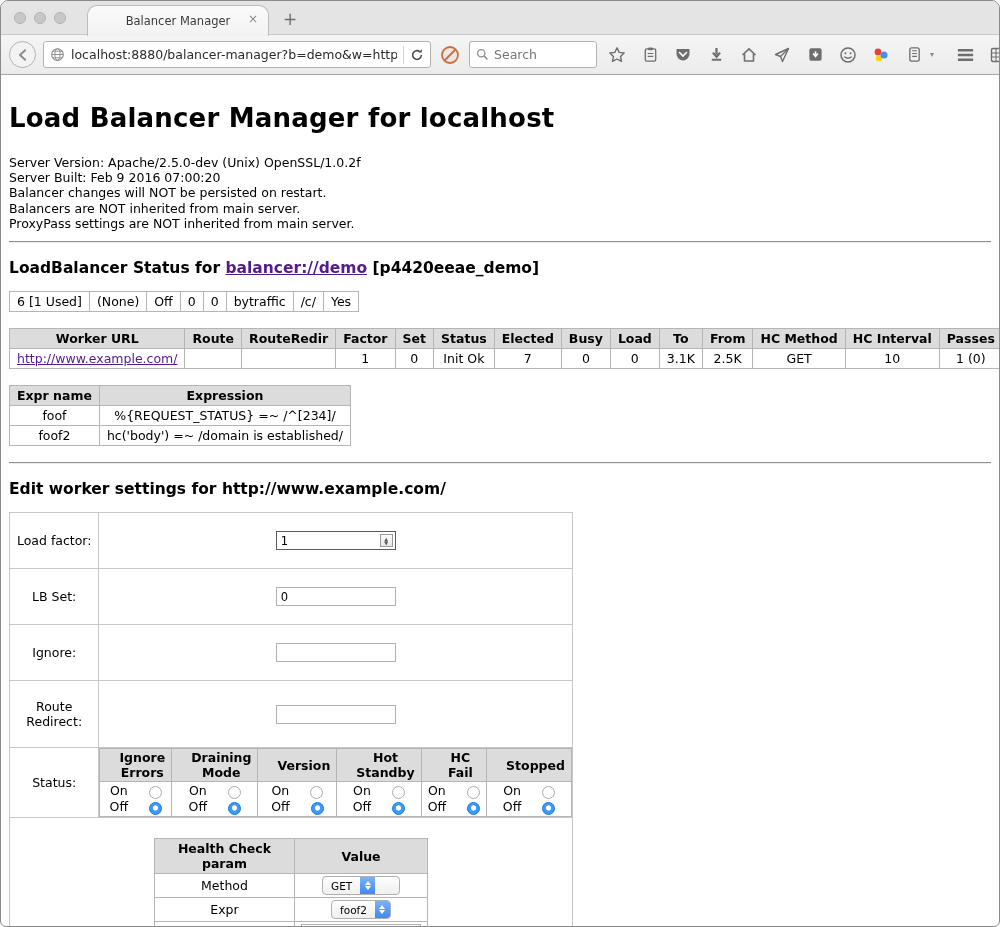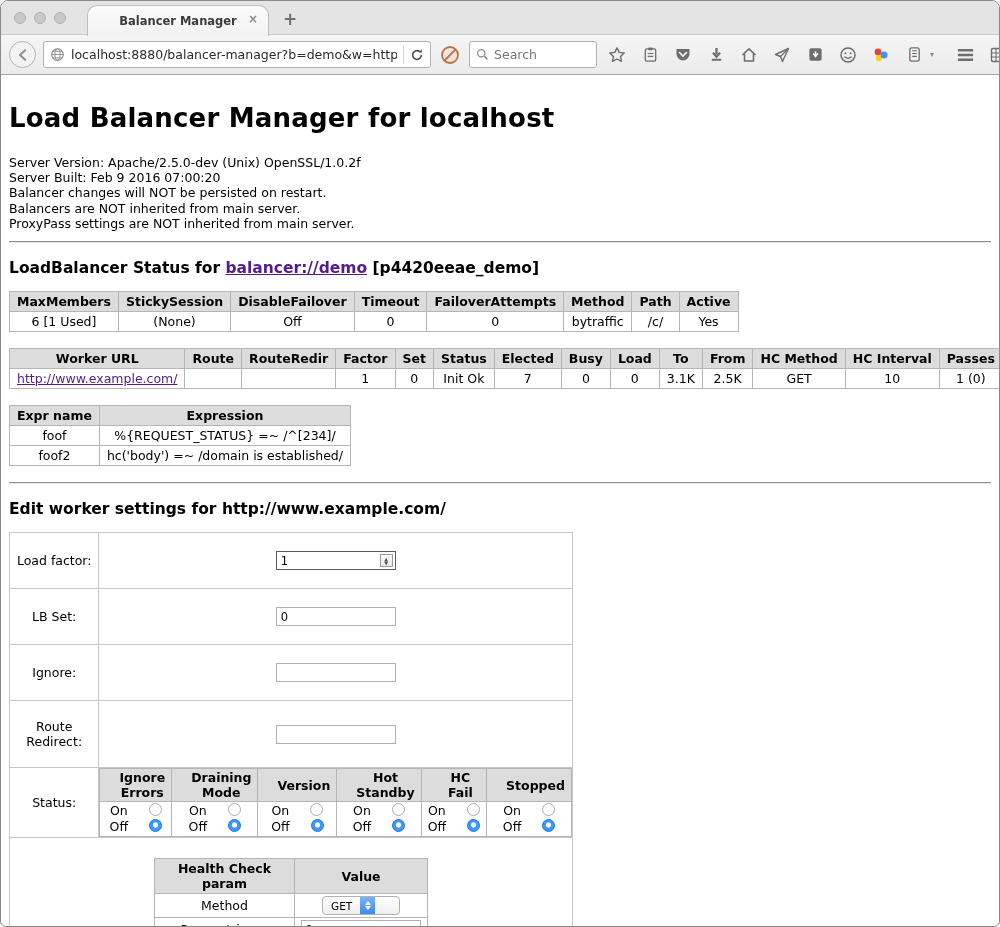--- a/index.html
+++ b/index.html
@@ -3,21 +3,21 @@
 <meta charset="utf-8">
 <style>
   * { box-sizing: border-box; margin: 0; padding: 0; }
   html,body { background:#fff; }
   body { width:1000px; height:927px; font-family:"DejaVu Sans", sans-serif; }
 
   .window { width:1000px; height:927px; border-radius:8px 8px 6px 6px; overflow:hidden;
             background:#fff; border:1px solid #8a8a8a; position:relative; }
 
   
-  .tabbar { height:34px; background:#e5e4e4; position:relative; border-bottom:1px solid #c9c8c8;font-weight:bold; }
+  .tabbar { height:34px; background:#e5e4e4; position:relative; border-bottom:1px solid #c9c8c8; }
   .lights { position:absolute; left:13px; top:11px; display:flex; gap:8px; }
   .light { width:12px; height:12px; border-radius:50%; background:#c9c7c7; border:1px solid #b3b1b1; }
   .tab { position:absolute; left:86px; top:4px; width:182px; height:31px;
          background:linear-gradient(#fbfbfb,#f3f2f2); border:1px solid #bdbcbc; border-bottom:none;
          border-radius:10px 10px 0 0; display:flex; align-items:center; justify-content:center; }
   .tab-title { font-size:11.5px; color:#3c3c3c; }
   .tab-close { position:absolute; right:10px; top:6px; font-size:12px; color:#8a8a8a; cursor:default; }
   .newtab { position:absolute; left:282px; top:8px; font-size:17px; color:#6f6f6f; }
 
   
@@ -58,21 +58,21 @@
             font-family:"DejaVu Sans",sans-serif; background:#fff; }
   .numwrap { position:relative; display:inline-block; }
   .numwrap .tinput { border:1px solid #5a5a5a; text-align:left; }
   .spin { position:absolute; right:3px; top:3px; width:13px; height:13px; border:1px solid #9a9a9a;
           background:linear-gradient(#fbfbfb,#e8e8e8); display:flex; flex-direction:column;
           align-items:center; justify-content:center; font-size:5px; color:#555; line-height:4px; }
 
   table.status { border-collapse:collapse; width:100%; }
   table.status th, table.status td { border:1px solid #b5b5b5; padding:1px 6px; font-size:12.5px; text-align:center; }
   table.status th { background:#dcdcdc;padding-left:19px; }
-  .radrow { display:flex; align-items:flex-start; justify-content:center; gap:21px; line-height:16px; }
+  .radrow { display:flex; align-items:flex-end; justify-content:center; gap:21px; line-height:16px; }
   .radio { width:13px; height:13px; border-radius:50%; border:1px solid #ababab; background:#fff; display:inline-block; }
   .radio.sel { border:1px solid #2277e0; background:radial-gradient(circle at 50% 45%, #ffffff 0 2.2px, #3b99fc 3px); }
 
   table.hc { border-collapse:collapse; margin:2px auto; }
   table.hc th, table.hc td { border:1px solid #b5b5b5; padding:2px 6px; font-size:12.5px; text-align:center; }
   table.hc th { background:#dcdcdc; }
   table.hc td.hlab { width:140px; }
   table.hc td.hval { width:127px; }
   .macselect { display:inline-flex; align-items:center; height:19px; border:1px solid #b0b0b0; border-radius:4px;
                background:linear-gradient(#ffffff,#efefef); font-size:10.5px; overflow:hidden; }
@@ -221,30 +221,20 @@
       <div class="info-line">Balancers are NOT inherited from main server.</div>
       <div class="info-line">ProxyPass settings are NOT inherited from main server.</div>
     </div>
 
     <hr class="rule">
 
     <h3 class="sect"><span>LoadBalancer Status for </span><a class="vlink" href="#">balancer://demo</a><span> [p4420eeae_demo]</span></h3>
 
     <table class="t">
       <tbody>
-          <tr>
-        <th>MaxMembers</th>
-        <th>StickySession</th>
-        <th>DisableFailover</th>
-        <th>Timeout</th>
-        <th>FailoverAttempts</th>
-        <th>Method</th>
-        <th>Path</th>
-        <th>Active</th>
-      </tr>
       <tr>
         <td>6 [1 Used]</td>
         <td>(None)</td>
         <td>Off</td>
         <td>0</td>
         <td>0</td>
         <td>bytraffic</td>
         <td>/c/</td>
         <td>Yes</td>
       </tr>
@@ -427,20 +417,32 @@
                 <span class="macselect" style="width:78px">
                         <span class="sval">GET</span>
                         <span class="stepper">
                           <i class="up"></i>
                           <i class="dn"></i>
                         </span>
                       </span>
               </td>
             </tr>
             <tr>
+              <td class="hlab">Expr</td>
+              <td class="hval">
+                <span class="macselect">
+                        <span class="sval">foof2</span>
+                        <span class="stepper">
+                          <i class="up"></i>
+                          <i class="dn"></i>
+                        </span>
+                      </span>
+              </td>
+            </tr>
+            <tr>
               <td class="hlab">Passes trigger</td>
               <td class="hval"><input class="tinput" style="text-align: left;" value="1"></td>
             </tr>
             <tr>
               <td class="hlab">Fails trigger)</td>
               <td class="hval"><input class="tinput" style="text-align: left;" value="2"></td>
             </tr>
             <tr>
               <td class="hlab">HC uri</td>
               <td class="hval"><input class="tinput" style="text-align: left;" value=""></td>

